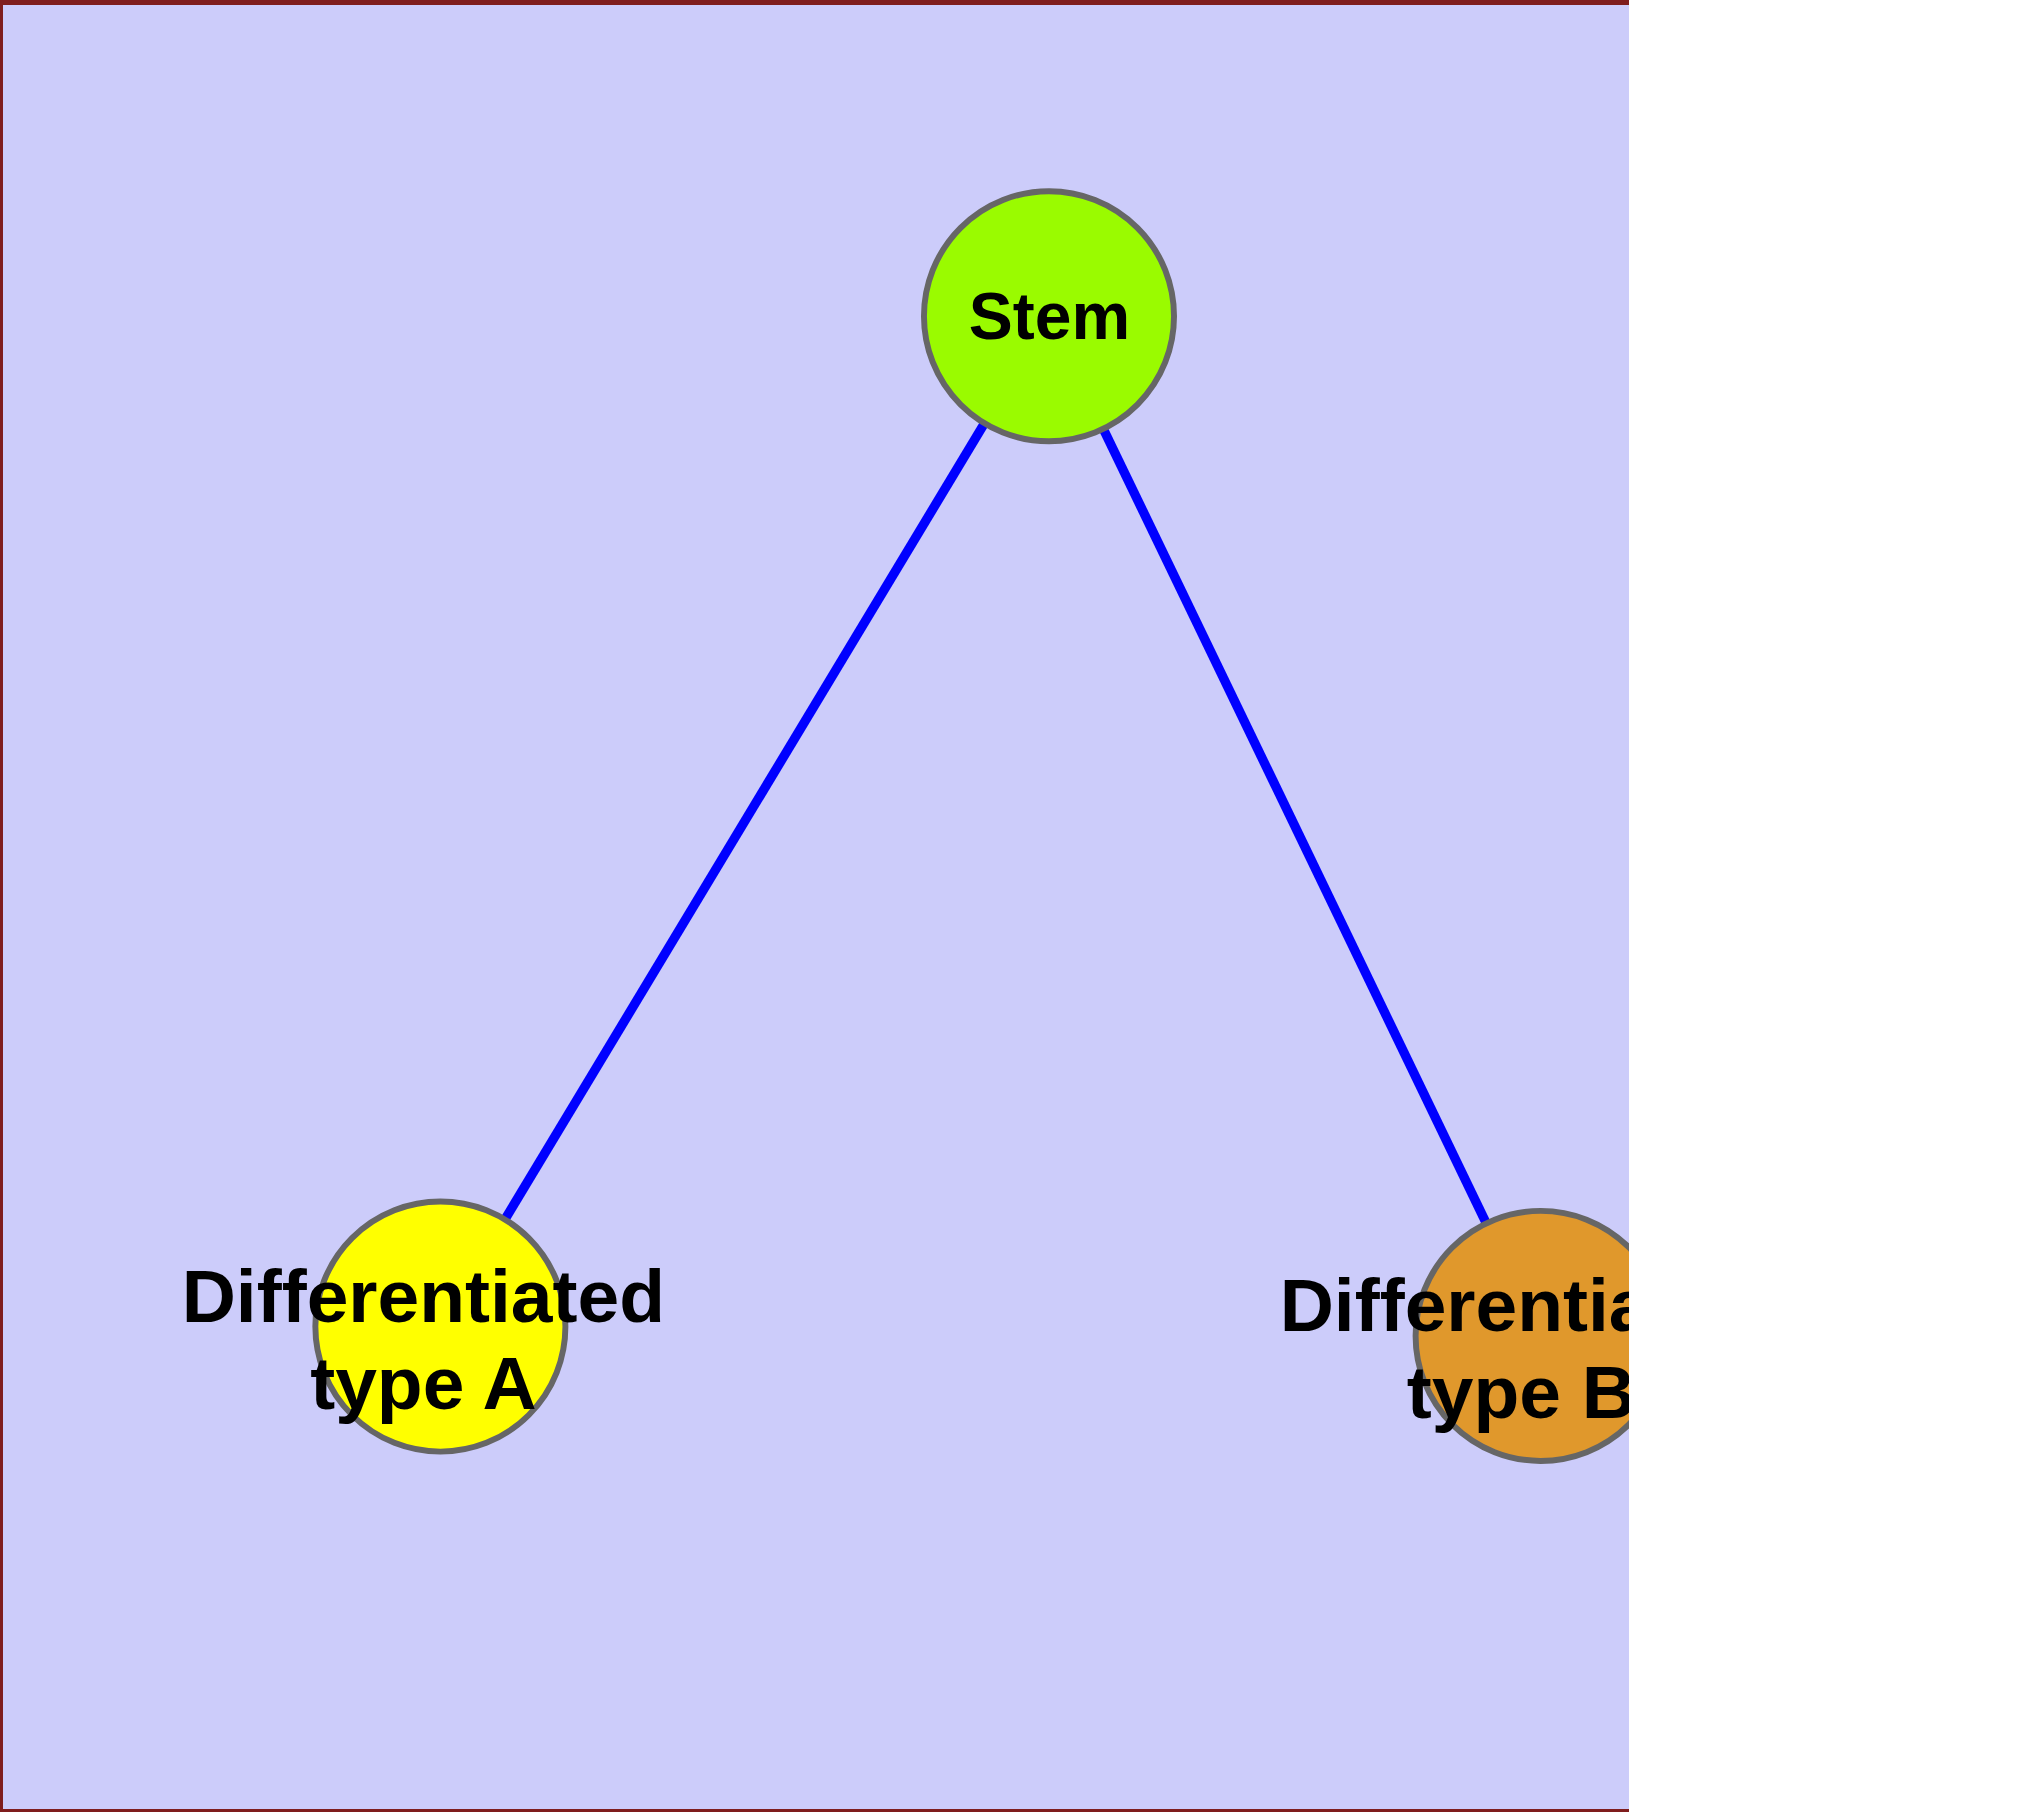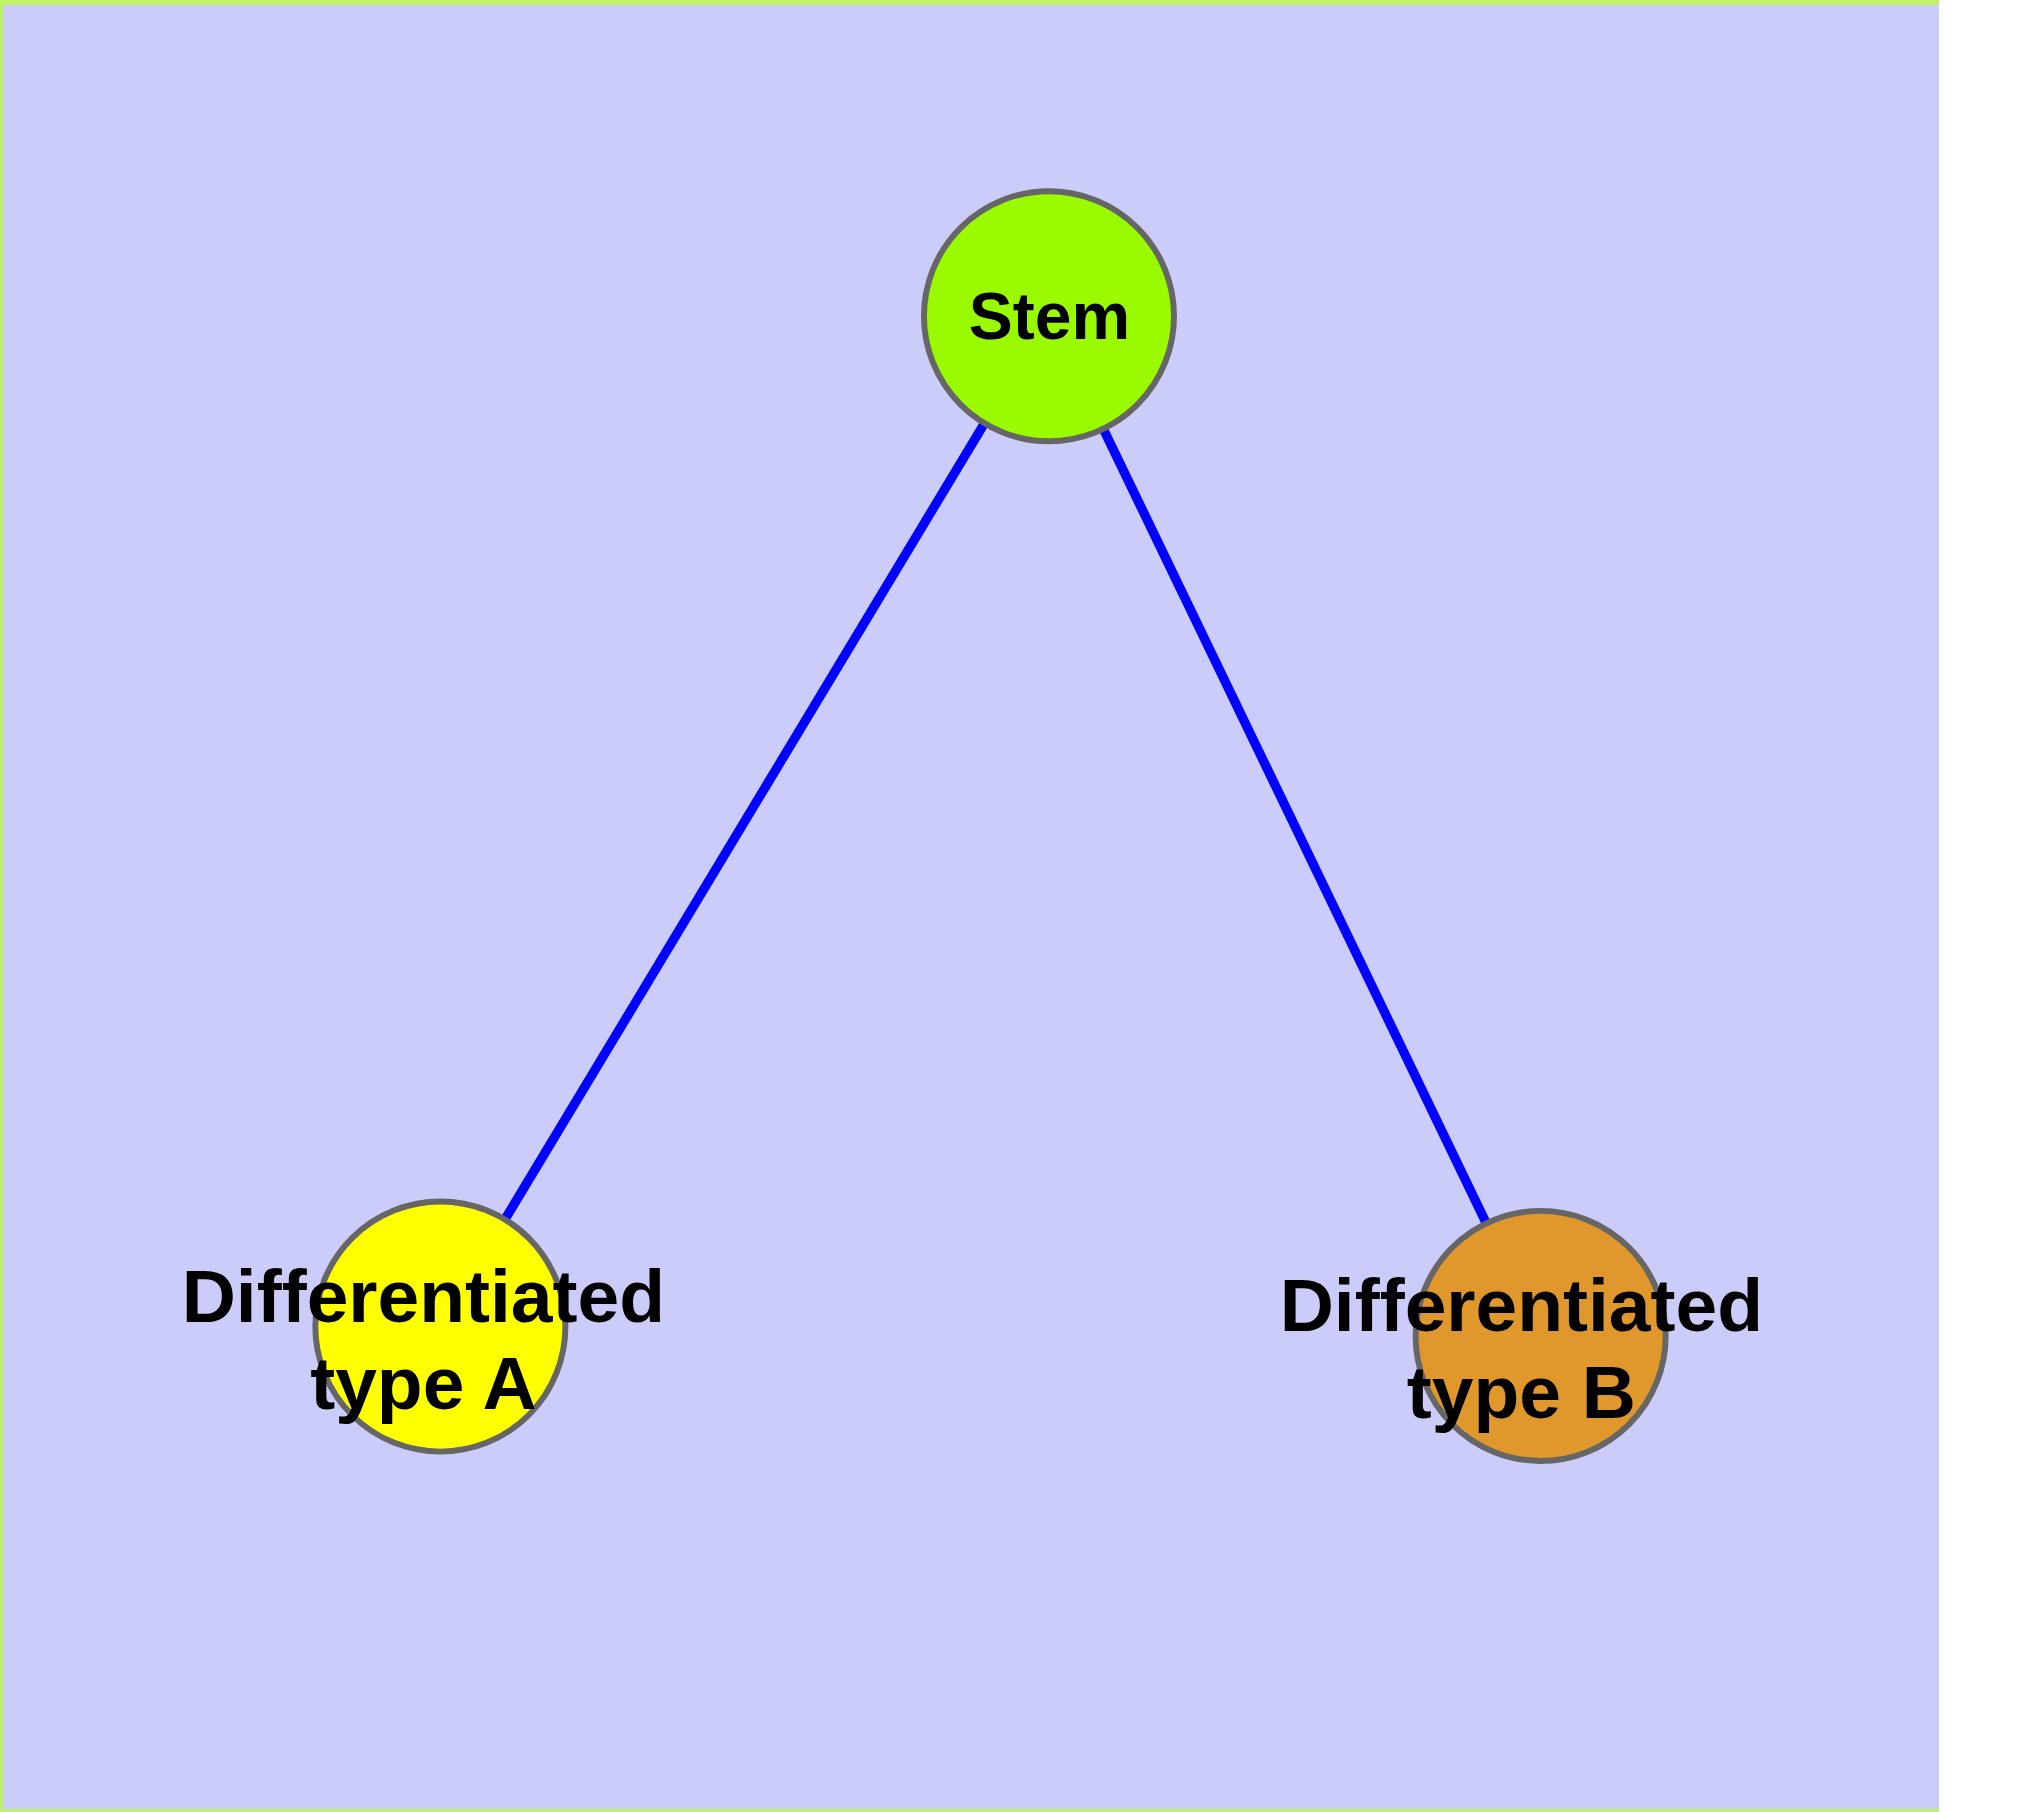--- a/index.html
+++ b/index.html
@@ -2,23 +2,23 @@
 <html style="font-size:13.6px"><head>
 <meta charset="utf-8">
 <style>
   html, body {
     margin: 0;
     padding: 0;
     background: #ffffff;
   }
   #canvas {
     position: relative;
-    width: 1939px;
+    width: 1629px;
     height: 1812px;
-    background: #bef264;
+    background: #7f1d1d;
     overflow: hidden;
     font-family: "Liberation Sans", sans-serif;
   }
   #plot-area {
     position: absolute;
     left: 3.4px;
     top: 5.1px;
     width: 2014px;
     height: 1804px;
     background: #ccccfa;

